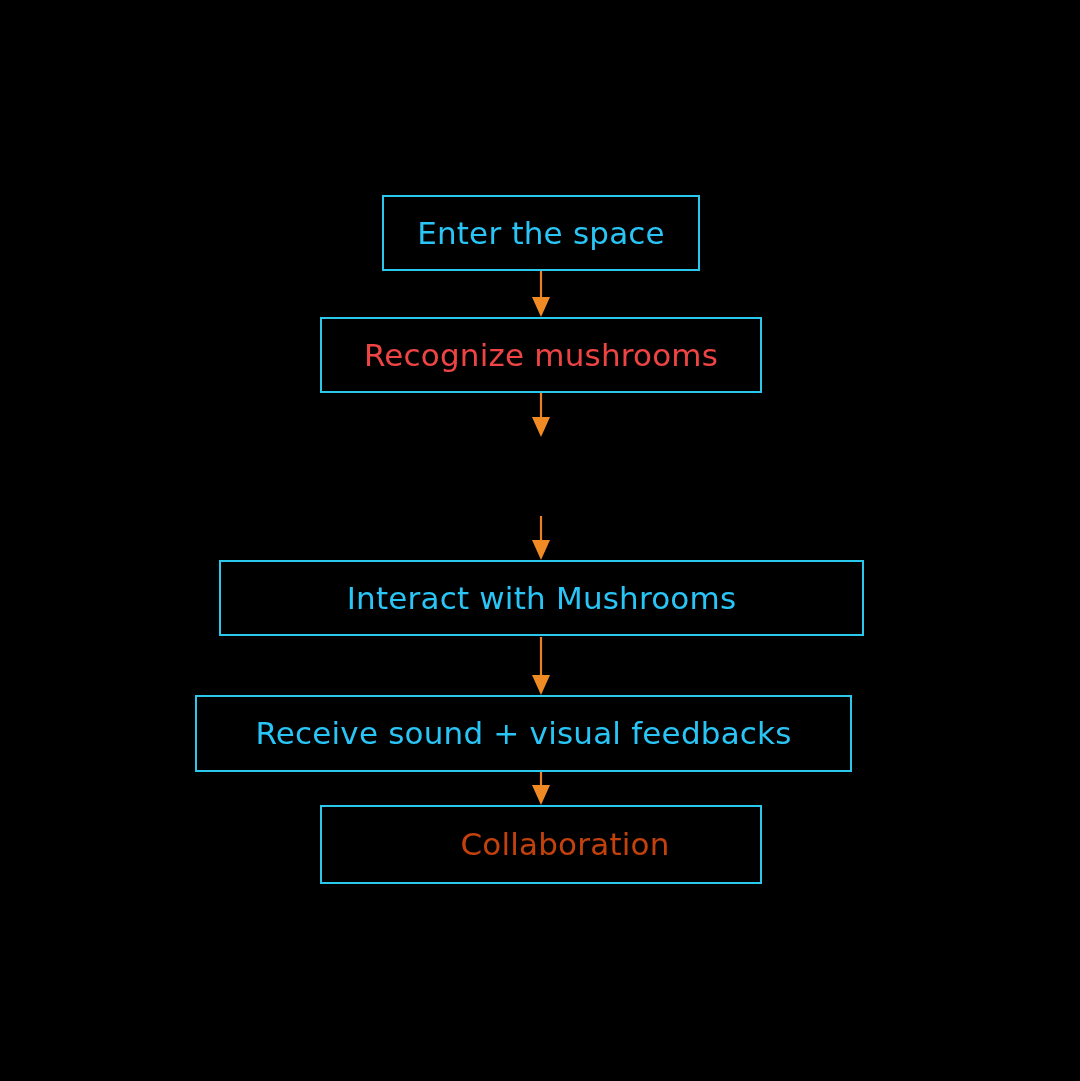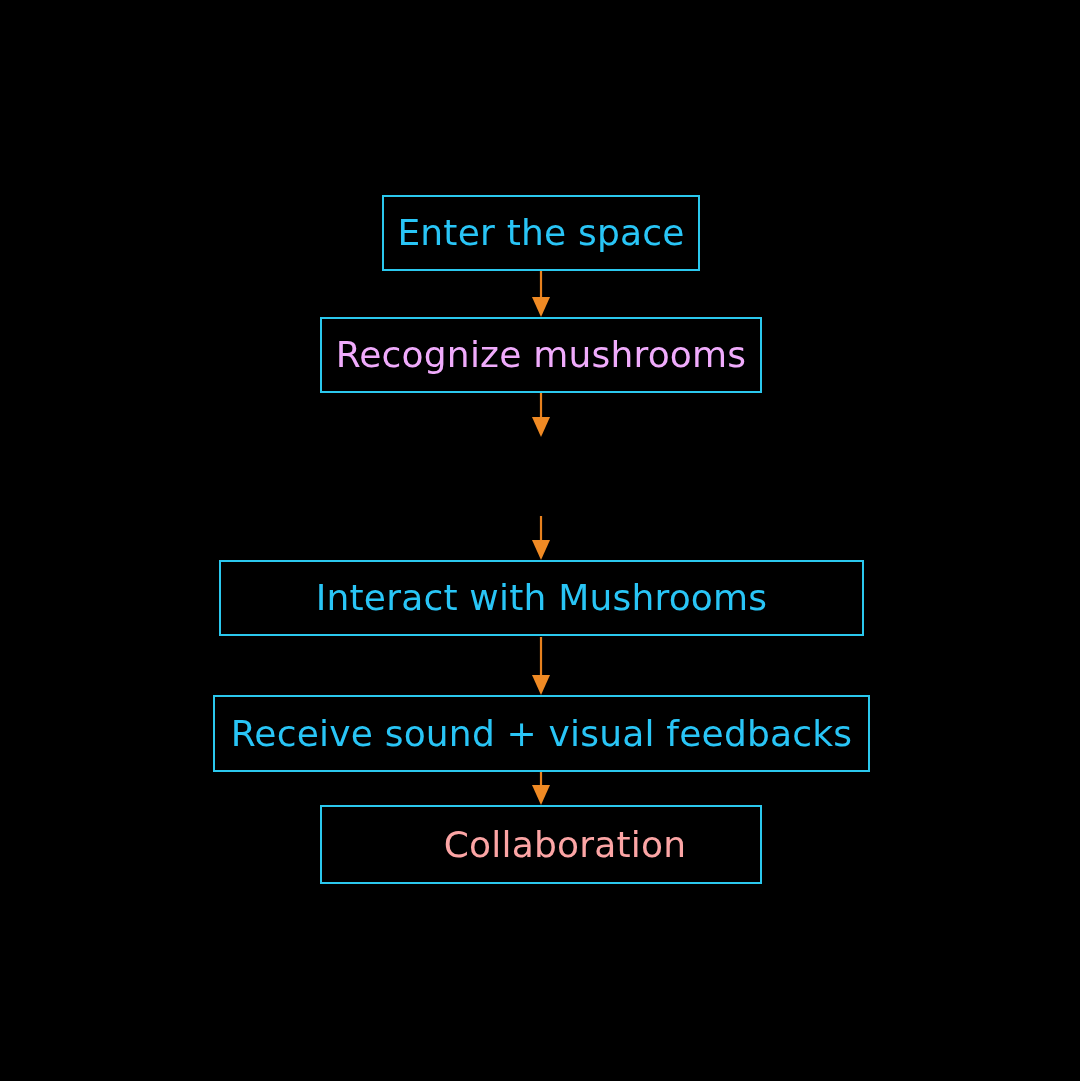--- a/index.html
+++ b/index.html
@@ -25,21 +25,21 @@
     box-sizing: border-box;
     border: 2px solid #2BC8EE;
     background: #000000;
     display: flex;
     align-items: center;
     justify-content: center;
   }
   .node-label {
     color: #29C5F6;
     font-family: "DejaVu Sans", sans-serif;
-    font-size: 36px;
+    font-size: 31px;
     font-weight: 400;
     line-height: 1;
     letter-spacing: 0.2px;
     white-space: nowrap;
     text-align: center;
   }
   .edge {
     position: absolute;
     overflow: visible;
   }
@@ -74,24 +74,24 @@
         <polygon points="11,38 29,38 20,58" class="edge-head" fill="#F08A24"></polygon>
       </svg></div>
     <div class="edge" style="left: 521px; top: 772px; width: 40px; height: 33px;"><svg width="40" height="33" viewBox="0 0 40 33">
         <line x1="20" y1="0" x2="20" y2="15" class="edge-line" stroke="#F08A24"></line>
         <polygon points="11,13 29,13 20,33" class="edge-head" fill="#F08A24"></polygon>
       </svg></div>
     <div class="node" style="left: 382px; top: 195px; width: 318px; height: 76px; border-color: rgb(43, 200, 238);">
       <span class="node-label" style="color: rgb(41, 197, 246);">Enter the space</span>
     </div>
     <div class="node" style="left: 320px; top: 317px; width: 442px; height: 76px; border-color: rgb(43, 200, 238);">
-      <span class="node-label" style="color: #f0abfc;">Recognize mushrooms</span>
+      <span class="node-label" style="color: #ef4444;">Recognize mushrooms</span>
     </div>
     <div class="node" style="left: 219px; top: 560px; width: 645px; height: 76px; border-color: rgb(43, 200, 238);">
       <span class="node-label" style="color: rgb(41, 197, 246);">Interact with Mushrooms</span>
     </div>
-    <div class="node" style="left: 213px; top: 695px; width: 657px; height: 77px; border-color: rgb(43, 200, 238);">
+    <div class="node" style="left: 195px; top: 695px; width: 657px; height: 77px; border-color: rgb(43, 200, 238);">
       <span class="node-label" style="color: rgb(41, 197, 246);">Receive sound + visual feedbacks</span>
     </div>
     <div class="node" style="left: 320px; top: 805px; width: 442px; height: 79px; border-color: rgb(43, 200, 238);">
-      <span class="node-label" style="color: #fca5a5; margin-left: 48px;">Collaboration</span>
+      <span class="node-label" style="color: #c2410c; margin-left: 48px;">Collaboration</span>
     </div>
   </div>
 
 </body></html>

